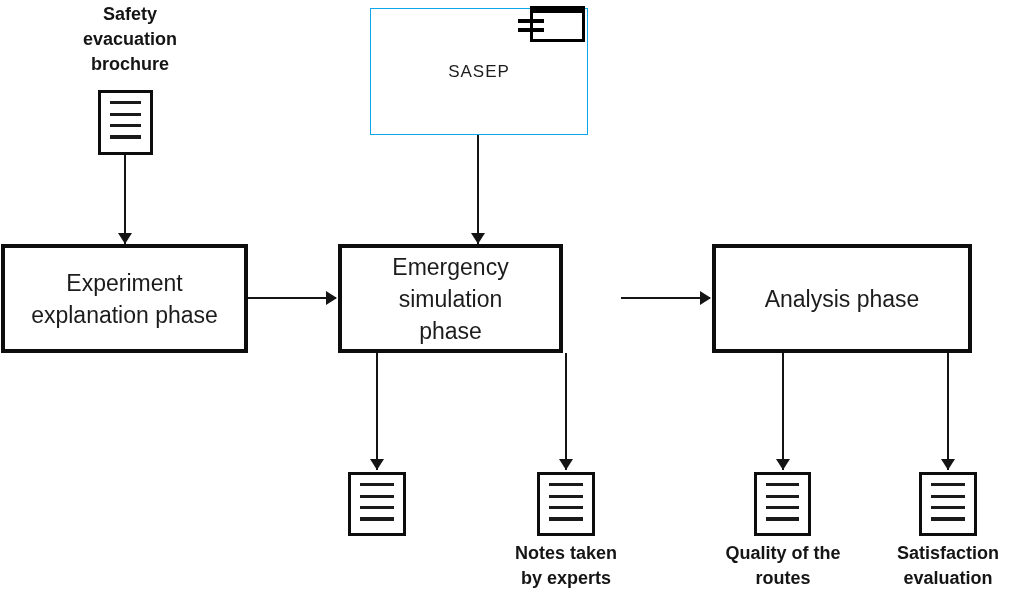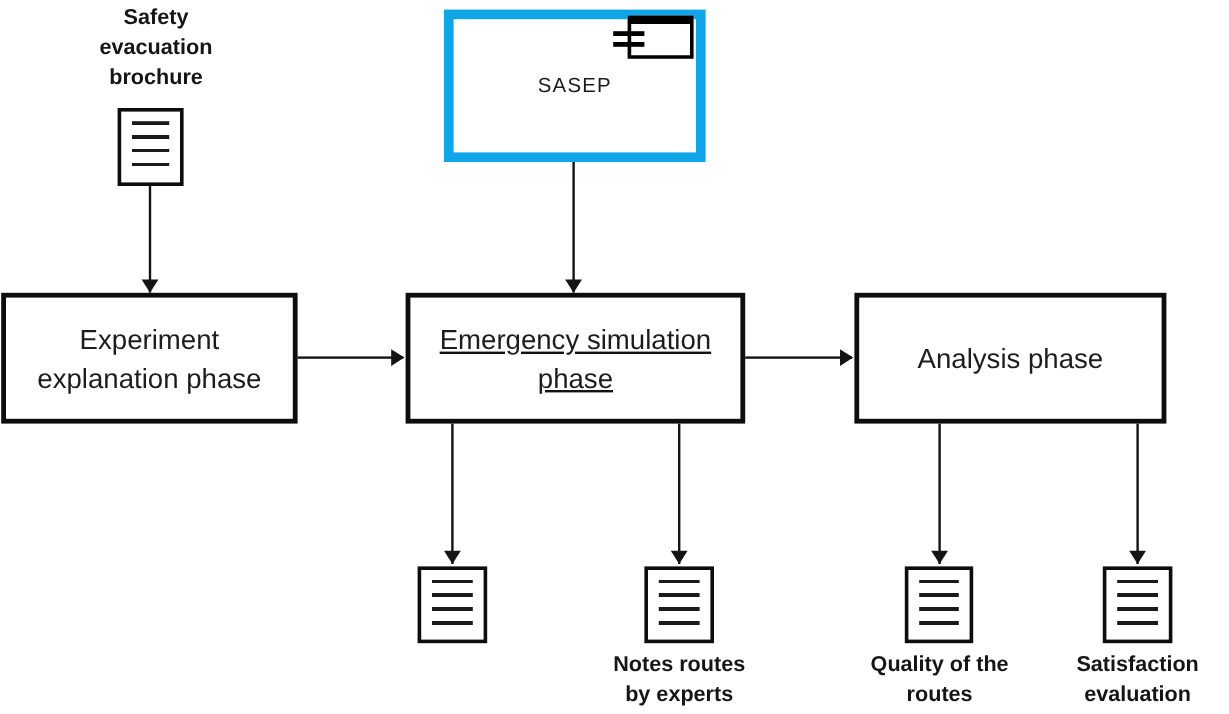--- a/index.html
+++ b/index.html
@@ -24,21 +24,21 @@
   .phase{
     position:absolute;top:244px;height:109px;border:4px solid #0d0d0d;box-sizing:border-box;
     background:#fff;display:flex;align-items:center;justify-content:center;
   }
   .phase .txt{
     text-align:center;font-size:23px;line-height:32px;white-space:pre-line;color:#1c1c1c;
   }
   
   .sasep{
     position:absolute;left:370px;top:8px;width:218px;height:127px;
-    border:8px solid #0ea5e9;box-sizing:border-box;background:#fff;
+    border:1px solid #0ea5e9;box-sizing:border-box;background:#fff;
     display:flex;align-items:center;justify-content:center;
   }
   .sasep .txt{font-size:17px;letter-spacing:1px;color:#1c1c1c;}
   .comp{
     position:absolute;top:-3px;right:2px;width:55px;height:36px;
     border:3px solid #000;border-top-width:7px;background:#fff;box-sizing:border-box;
   }
   .comp::before,.comp::after{
     content:"";position:absolute;left:-15px;width:26px;height:4px;background:#000;
   }
@@ -72,41 +72,41 @@
   <div class="sasep">
     <span class="txt">SASEP</span>
     <span class="comp"></span>
   </div>
   <div class="varrow" style="left:477px;top:135px;height:109px;"></div>
 
   <div class="phase" style="left:1px;width:247px;">
     <span class="txt">Experiment
 explanation phase</span>
   </div>
-  <div class="phase" style="left:338px;width:283px;text-decoration:underline;">
+  <div class="phase" style="left:338px;width:225px;">
     <span class="txt">Emergency simulation
 phase</span>
   </div>
   <div class="phase" style="left:712px;width:260px;">
     <span class="txt">Analysis phase</span>
   </div>
 
   <div class="harrow" style="left:248px;width:88px;"></div>
   <div class="harrow" style="left:621px;width:89px;"></div>
 
   <div class="varrow" style="left:376px;top:353px;height:117px;"></div>
   <div class="varrow" style="left:565px;top:353px;height:117px;"></div>
   <div class="varrow" style="left:782px;top:353px;height:117px;"></div>
   <div class="varrow" style="left:947px;top:353px;height:117px;"></div>
 
   <div class="doc" style="left:348px;top:472px;width:58px;height:64px;"></div>
   <div class="doc" style="left:537px;top:472px;width:58px;height:64px;"></div>
   <div class="doc" style="left:754px;top:472px;width:57px;height:64px;"></div>
   <div class="doc" style="left:919px;top:472px;width:58px;height:64px;"></div>
 
-  <div class="freelabel" style="left:466px;top:541px;width:200px;">Notes routes
+  <div class="freelabel" style="left:466px;top:541px;width:200px;">Notes taken
 by experts</div>
   <div class="freelabel" style="left:683px;top:541px;width:200px;text-align:center;">Quality of the
 routes</div>
   <div class="freelabel" style="left:848px;top:541px;width:200px;">Satisfaction
 evaluation</div>
 
 </div>
 
 </body></html>

